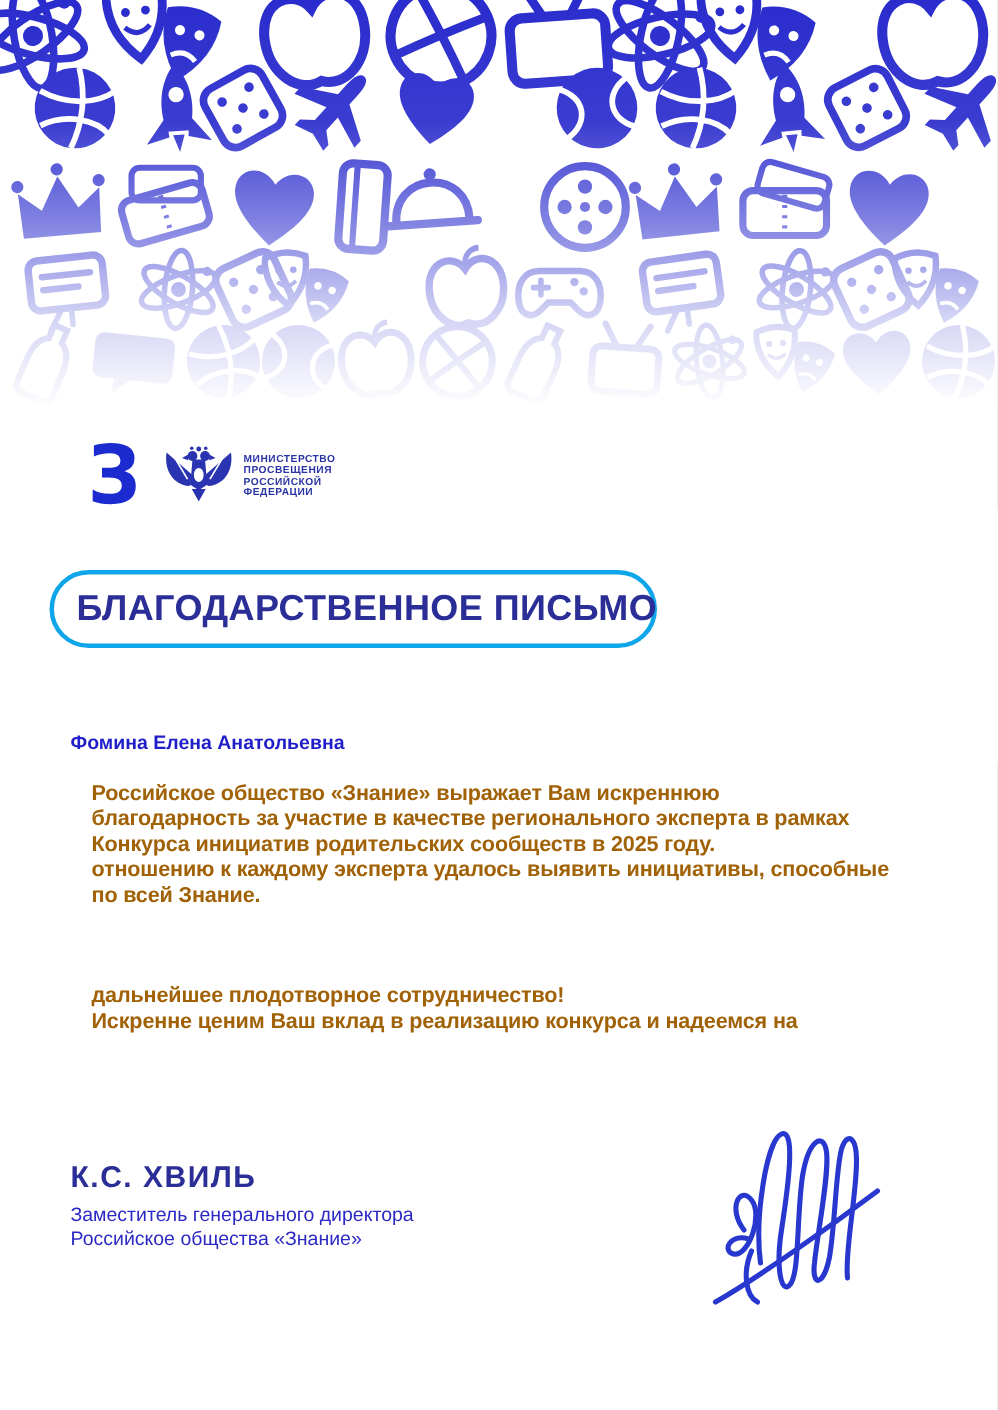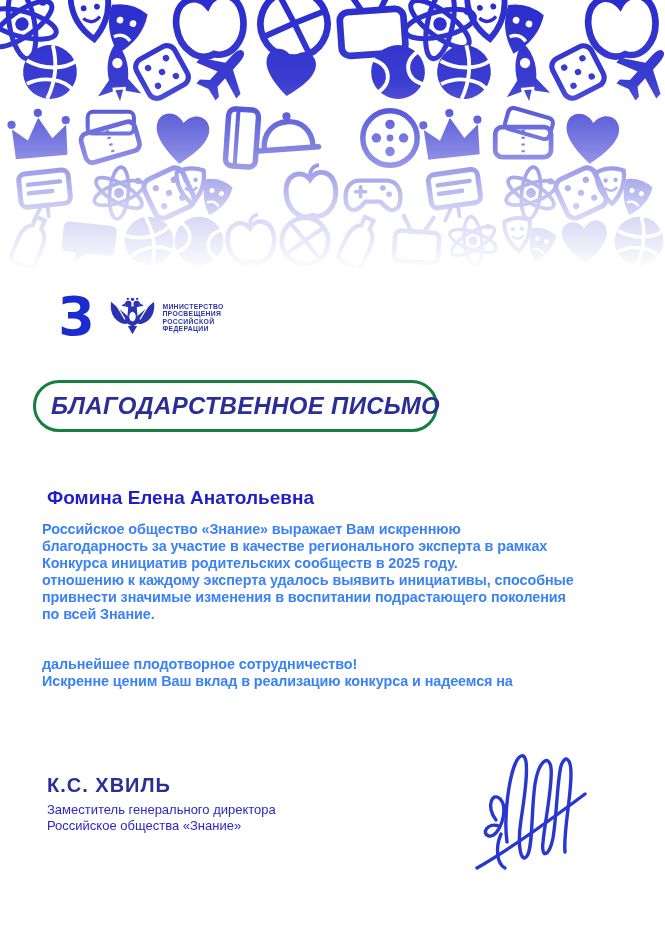--- a/index.html
+++ b/index.html
@@ -20,28 +20,28 @@
     font-weight:bold;font-size:54px;line-height:46px;color:#1c2bd0;
     transform:scaleX(.92);
   }
   .ministry-emblem{margin-left:14px;margin-top:3px;}
   .ministry-name{margin-left:6px;margin-top:9px;
     font-size:6.8px;font-weight:bold;line-height:7.4px;
     letter-spacing:.35px;color:#2b34a6;}
   
   .title-box{
     position:absolute;left:33px;top:380px;width:405px;height:52px;
-    border:3px solid #15803d;border-radius:28px;
-    display:flex;align-items:center;box-sizing:border-box;padding-left:15px;font-style:italic;
+    border:3px solid #0ea5e9;border-radius:28px;
+    display:flex;align-items:center;box-sizing:border-box;padding-left:15px;
   }
   .title-text{font-size:24px;font-weight:bold;letter-spacing:.3px;color:#2b2e96;white-space:nowrap;}
   
-  .recipient{position:absolute;left:47px;top:487px;font-size:19px;font-weight:bold;color:#1f1ec9;}
-  .body-block{position:absolute;left:42px;font-size:14.4px;font-weight:bold;
-    line-height:16.9px;color:#3b82f6;letter-spacing:-.1px;}
+  .recipient{position:absolute;left:47px;top:487px;font-size:13px;font-weight:bold;color:#1f1ec9;}
+  .body-block{position:absolute;left:61px;font-size:14.4px;font-weight:bold;
+    line-height:16.9px;color:#a16207;letter-spacing:-.1px;}
   .body-p1{top:521px;}
   .body-p2{top:656px;}
   .body-block .line{white-space:nowrap;}
   
   .sig-name{position:absolute;left:47px;top:774px;font-size:20px;font-weight:bold;
     letter-spacing:1px;color:#2b2e96;}
   .sig-role{position:absolute;left:47px;top:802px;font-size:13px;font-weight:normal;
     line-height:15.6px;color:#2b28c4;}
   .autograph{position:absolute;left:471px;top:742px;}
 </style>
@@ -261,21 +261,20 @@
     <span class="title-text">БЛАГОДАРСТВЕННОЕ ПИСЬМО</span>
   </div>
 
   <div class="recipient">Фомина Елена Анатольевна</div>
 
   <div class="body-block body-p1">
       <div class="line">Российское общество «Знание» выражает Вам искреннюю</div>
       <div class="line">благодарность за участие в качестве регионального эксперта в рамках</div>
       <div class="line">Конкурса инициатив родительских сообществ в 2025 году.</div>
       <div class="line">отношению к каждому эксперта удалось выявить инициативы, способные</div>
-      <div class="line">привнести значимые изменения в воспитании подрастающего поколения</div>
       <div class="line">по всей Знание.</div>
     </div>
   <div class="body-block body-p2">
       <div class="line">дальнейшее плодотворное сотрудничество!</div>
       <div class="line">Искренне ценим Ваш вклад в реализацию конкурса и надеемся на</div>
     </div>
 
   <div class="sig-name">К.С. ХВИЛЬ</div>
   <div class="sig-role">
       <div class="line">Заместитель генерального директора</div>

